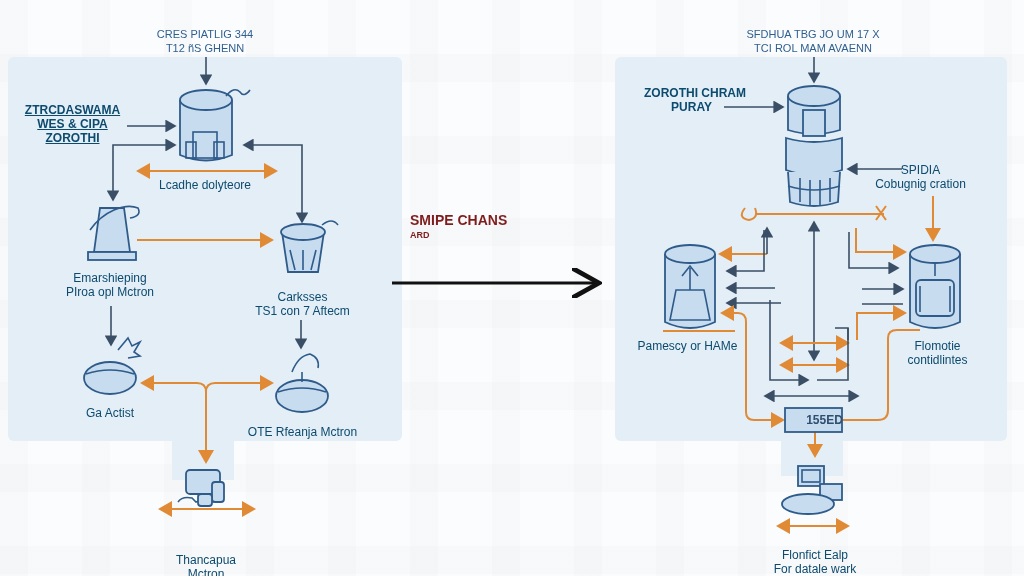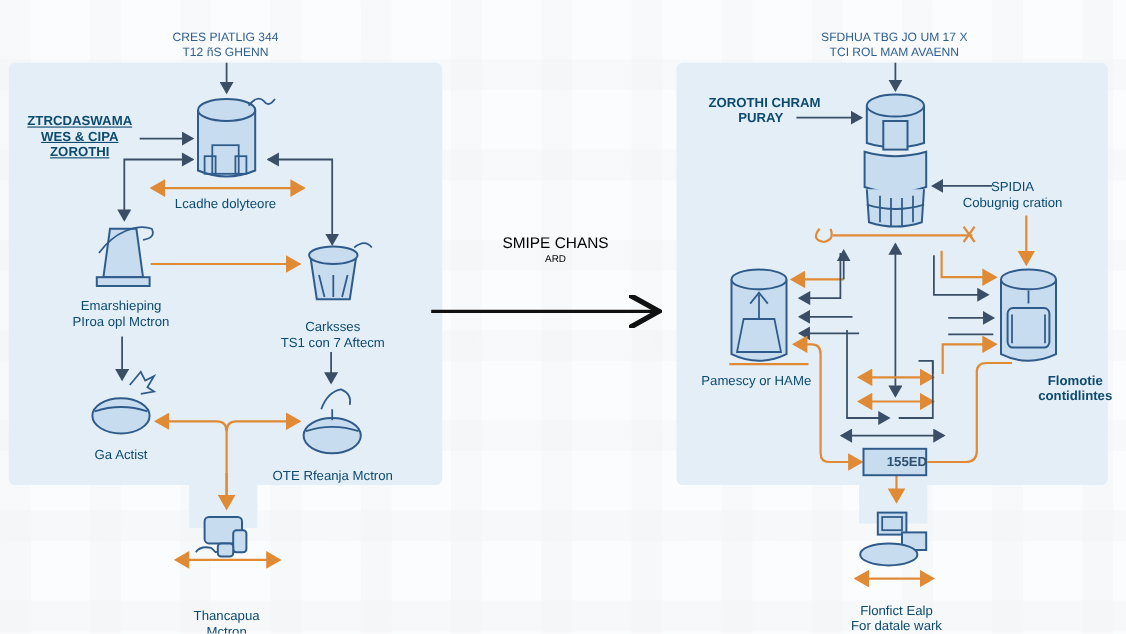--- a/index.html
+++ b/index.html
@@ -2,21 +2,21 @@
 <html><head>
 <meta charset="utf-8">
 <style>
   html,body{margin:0;padding:0;}
   body{width:1024px;height:576px;position:relative;overflow:hidden;background:#fbfcfd;font-family:"Liberation Sans",sans-serif;}
   .bgtile{position:absolute;inset:0;background-image:linear-gradient(90deg,rgba(235,238,240,.5) 0 28px,transparent 28px 100%),linear-gradient(0deg,rgba(235,238,240,.5) 0 28px,transparent 28px 100%);background-size:82px 82px;opacity:.55;pointer-events:none;}
   .panel{position:absolute;background:#e3eef7;border-radius:6px;}
   .lbl{position:absolute;font-size:12px;color:#0c4a6e;text-align:center;line-height:14px;white-space:nowrap;}
   .lbl.blue{color:#2f5f8f;font-size:11px;}
   .lbl.bold{font-weight:bold;font-size:12px;text-align:left;}
-  .center-title{position:absolute;text-align:center;font-weight:normal;color:#000000;}
+  .center-title{position:absolute;font-weight:bold;color:#7f1d1d;}
   svg.main{position:absolute;left:0;top:0;}
   .line{stroke:#3a4f66;stroke-width:1.6;fill:none;}
   .oline{stroke:#e08a36;stroke-width:2;fill:none;}
   .icon-fill{fill:#c7dcef;stroke:#2f5b8a;stroke-width:1.8;}
   .icon-line{fill:none;stroke:#2f5b8a;stroke-width:1.6;}
 </style>
 </head>
 <body>
 
 <div class="bgtile"></div>
@@ -209,21 +209,21 @@
 </div>
 <div class="lbl bold" style="left:636px;top:86px;width:110px;text-align:right;">
   <div>ZOROTHI CHRAM</div>
   <div style="padding-right:34px;">PURAY</div>
 </div>
 <div class="lbl" style="left:868px;top:163px;width:105px;">
   <div>SPIDIA</div>
   <div>Cobugnig cration</div>
 </div>
 <div class="lbl" style="left:630px;top:339px;width:115px;">Pamescy or HAMe</div>
-<div class="lbl" style="left:930px;top:339px;width:95px;font-weight:bold;">
+<div class="lbl" style="left:890px;top:339px;width:95px;">
   <div>Flomotie</div>
   <div>contidlintes</div>
 </div>
 <div class="lbl" style="left:785px;top:413px;width:79px;font-weight:bold;color:#2f4f70;">155ED</div>
 <div class="lbl" style="left:755px;top:548px;width:120px;">
   <div>Flonfict Ealp</div>
   <div>For datale wark</div>
 </div>
 
 </body></html>

